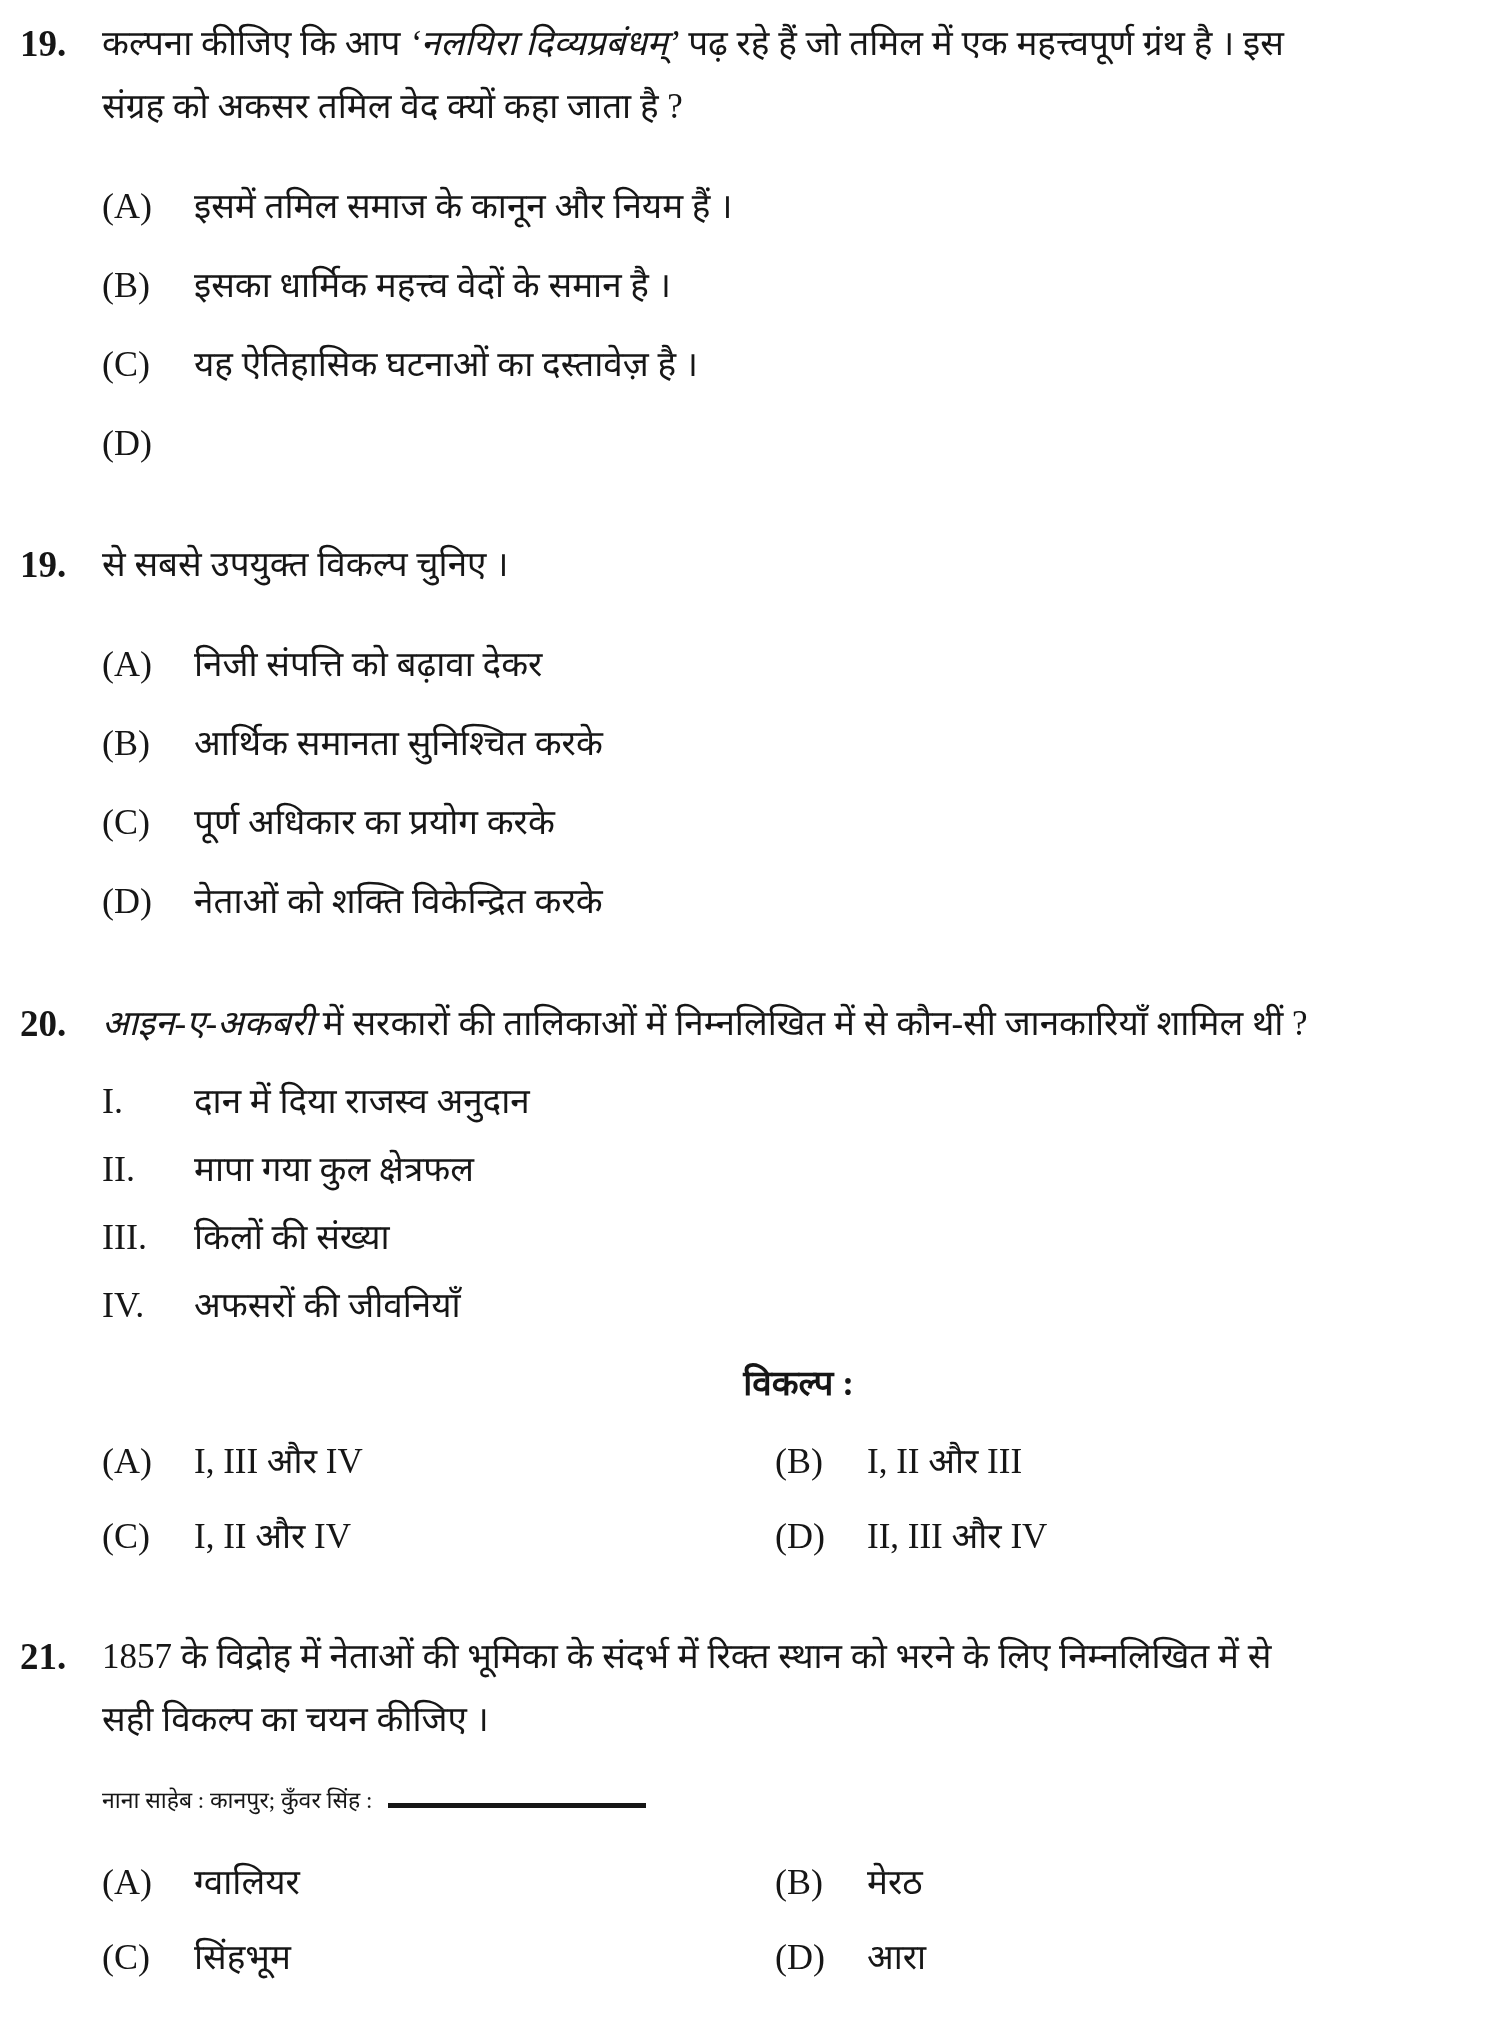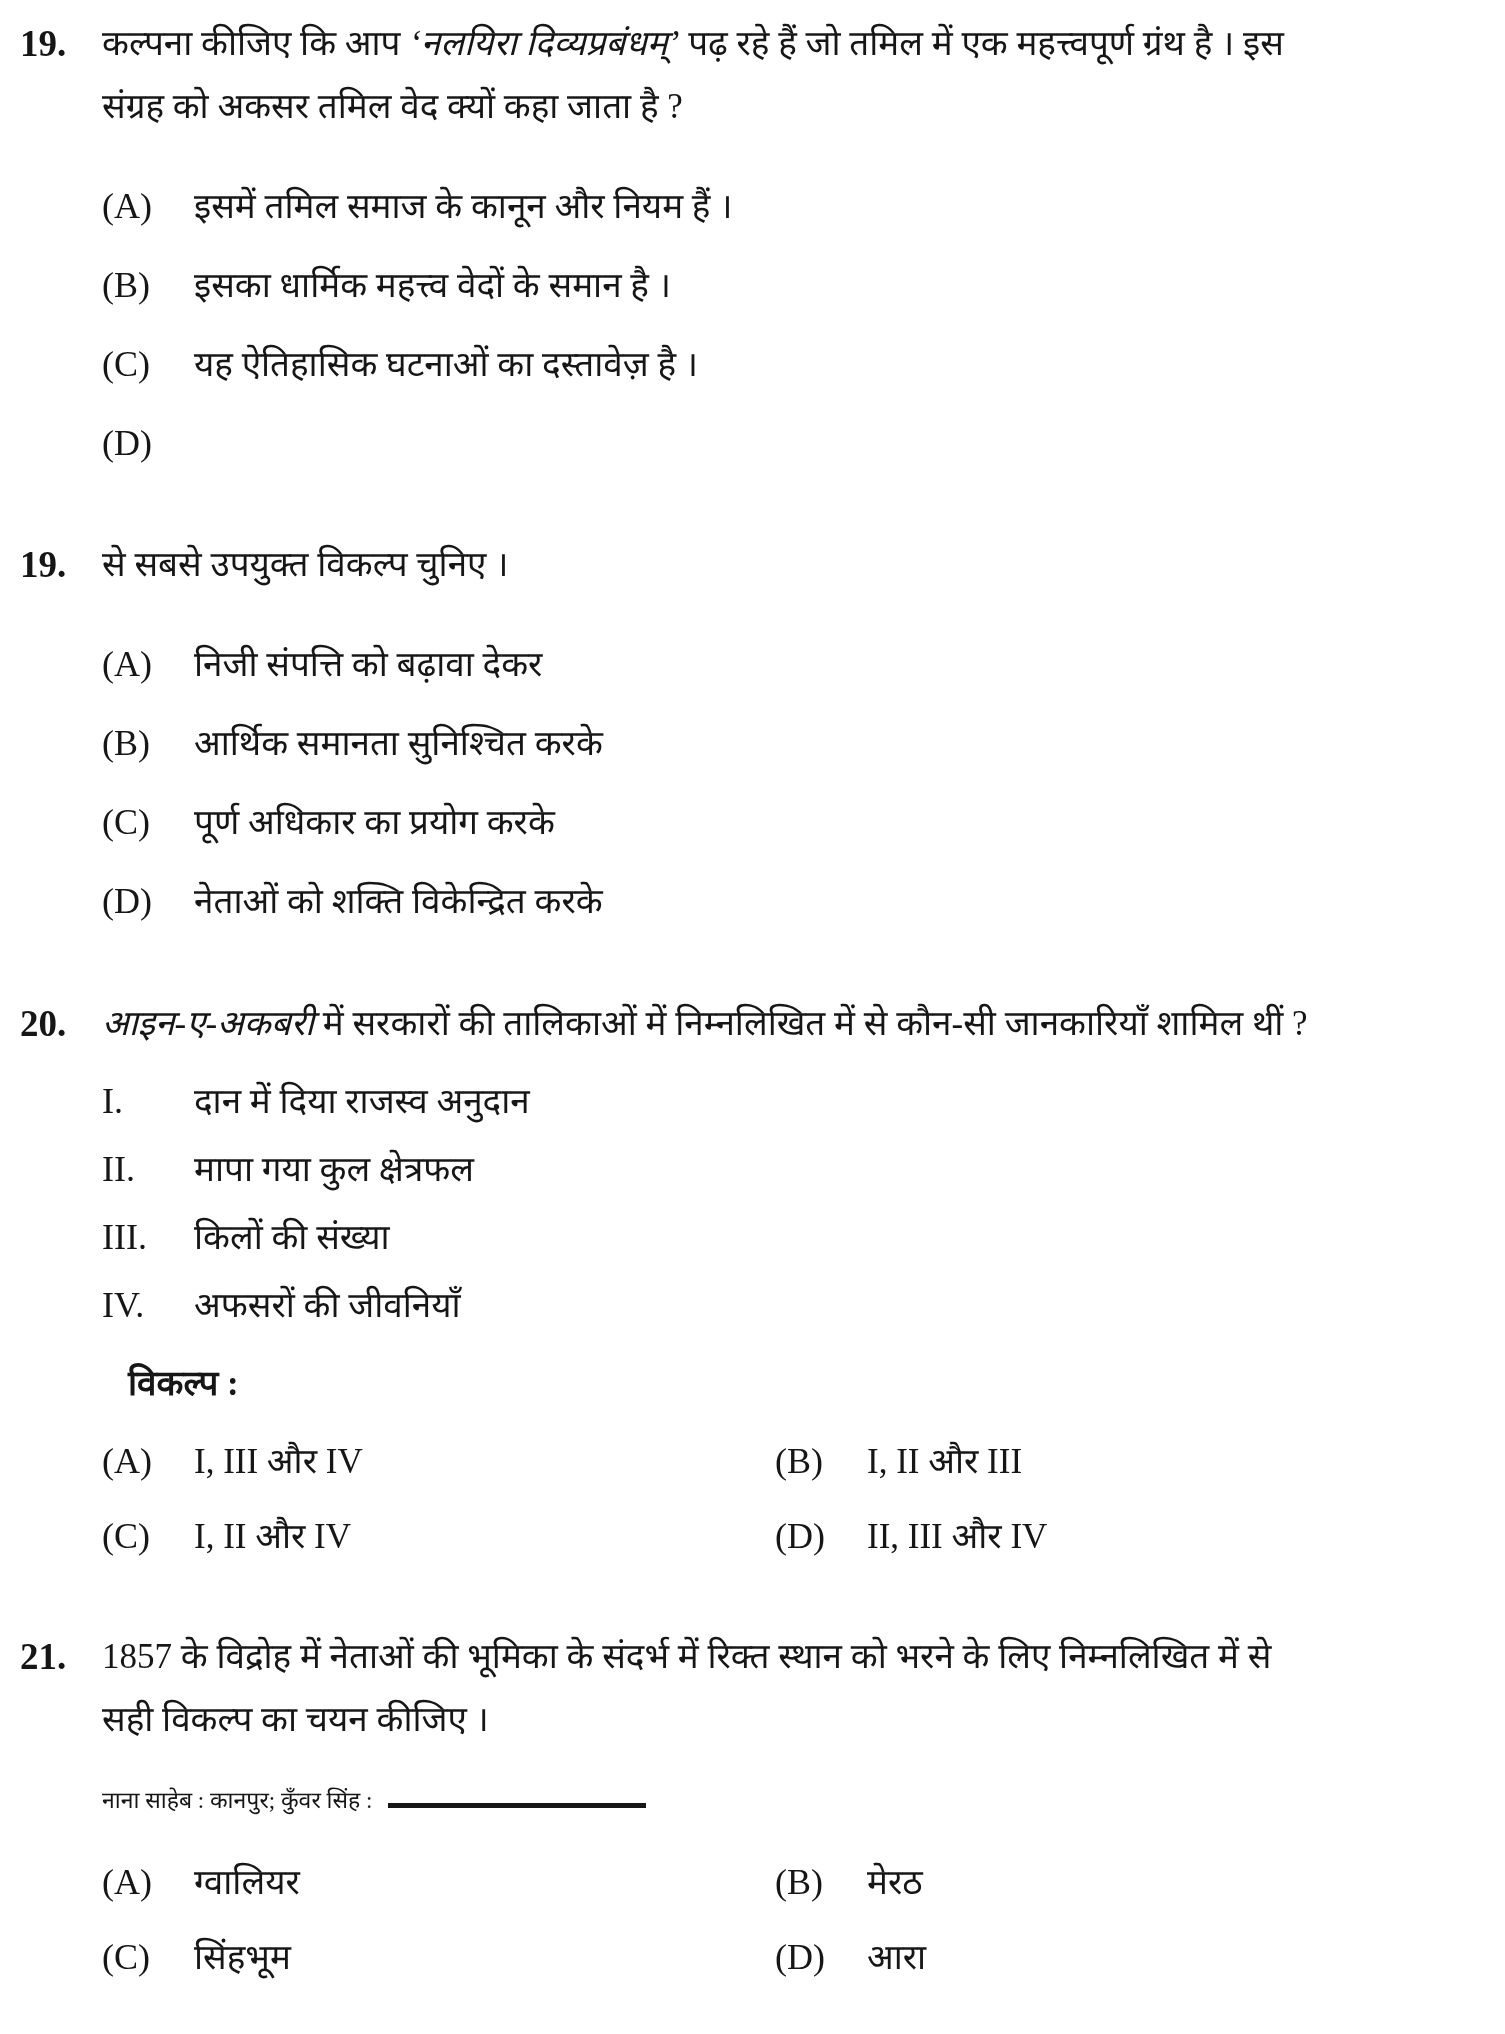--- a/index.html
+++ b/index.html
@@ -61,20 +61,21 @@
     line-height: 52px;
   }
   .st-label { flex: 0 0 92px; font-size: 36px; }
 
   .options-heading {
     margin-left: 108px;
     margin-top: 24px;
     font-size: 35px;
     font-weight: 700;
     line-height: 55px;
+    text-align: center;
   }
   .opt-grid { margin-left: 82px; margin-top: 24px; }
   .opt-grid-row { display: flex; margin-bottom: 22px; }
   .opt-cell {
     display: flex;
     align-items: baseline;
     flex: 0 0 673px;
     font-size: 35px;
     line-height: 52px;
   }

